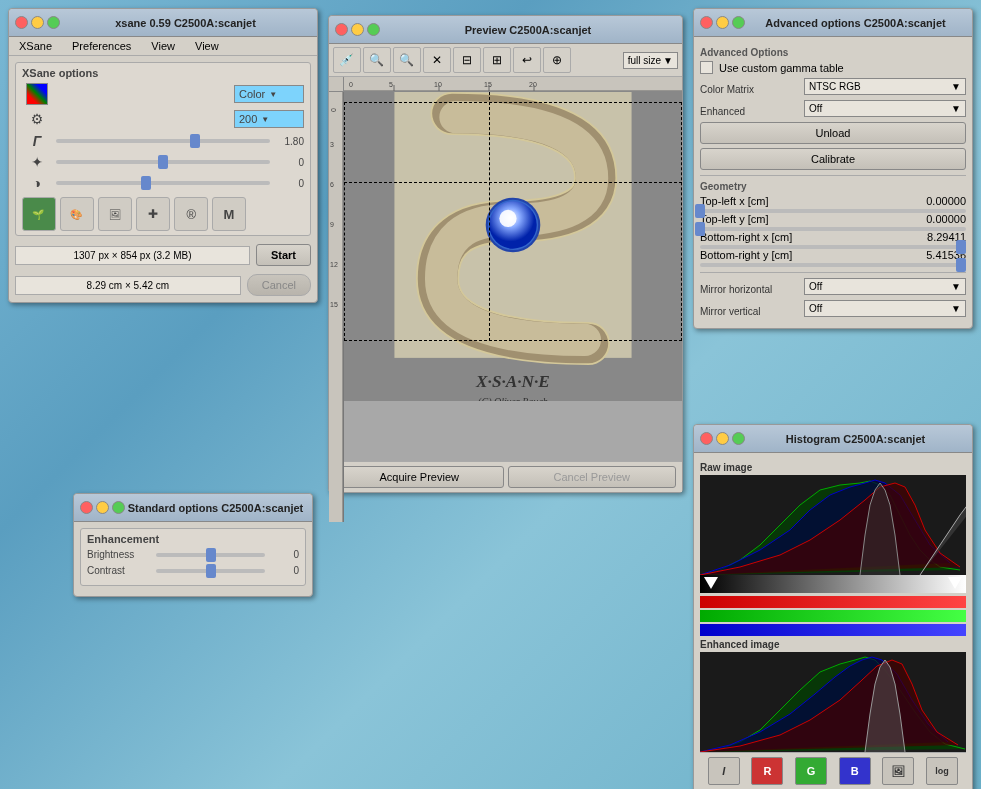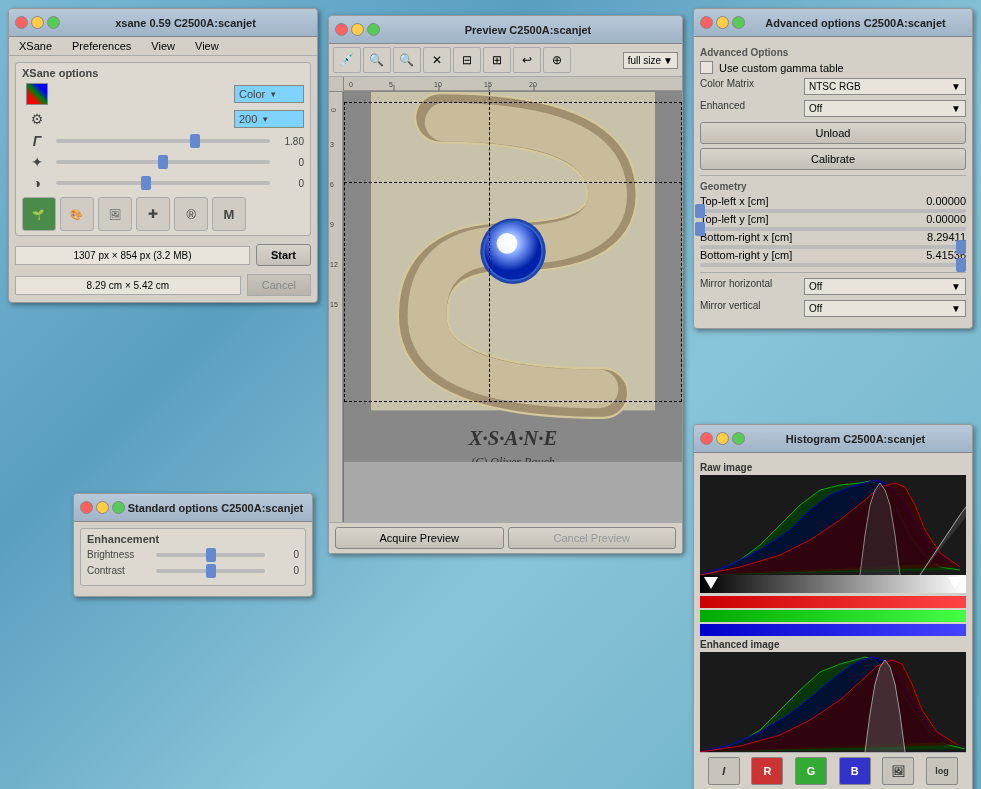--- a/index.html
+++ b/index.html
@@ -191,21 +191,21 @@
       border: 1px solid #888;
       border-radius: 3px;
       cursor: pointer;
       font-size: 11px;
       font-weight: bold;
     }
     .btn-disabled {
       padding: 4px 14px;
       background: linear-gradient(to bottom, #c8c4bc 0%, #b8b4ac 100%);
       border: 1px solid #aaa;
-      border-radius: 0;
+      border-radius: 10px;
       cursor: not-allowed;
       font-size: 11px;
       color: #888;
     }
 
     
     #preview-window {
       left: 328px;
       top: 15px;
       width: 355px;
@@ -283,21 +283,21 @@
       margin: 4px 0 3px 0;
     }
     .adv-divider {
       border: none;
       border-top: 1px solid #aaa;
       margin: 5px 0;
     }
 
     .adv-row {
       display: flex;
-      align-items: flex-start;
+      align-items: flex-end;
       margin-bottom: 5px;
       gap: 4px;
     }
     .adv-label {
       min-width: 100px;
       font-size: 10px;
       color: #333;
     }
     .adv-select {
       flex: 1;
@@ -461,21 +461,21 @@
     }
     .ruler-canvas-v {
       width: 15px;
       background: #c8c4bc;
       border-right: 1px solid #888;
       position: relative;
     }
 
     .preview-body {
       display: flex;
-      height: 430px;
+      height: 369px;
     }
   </style>
 </head>
 <body>
 
 <div class="window" id="xsane-window">
   <div class="window-titlebar">
     <div class="window-buttons">
       <div class="win-btn close"></div>
       <div class="win-btn min"></div>

